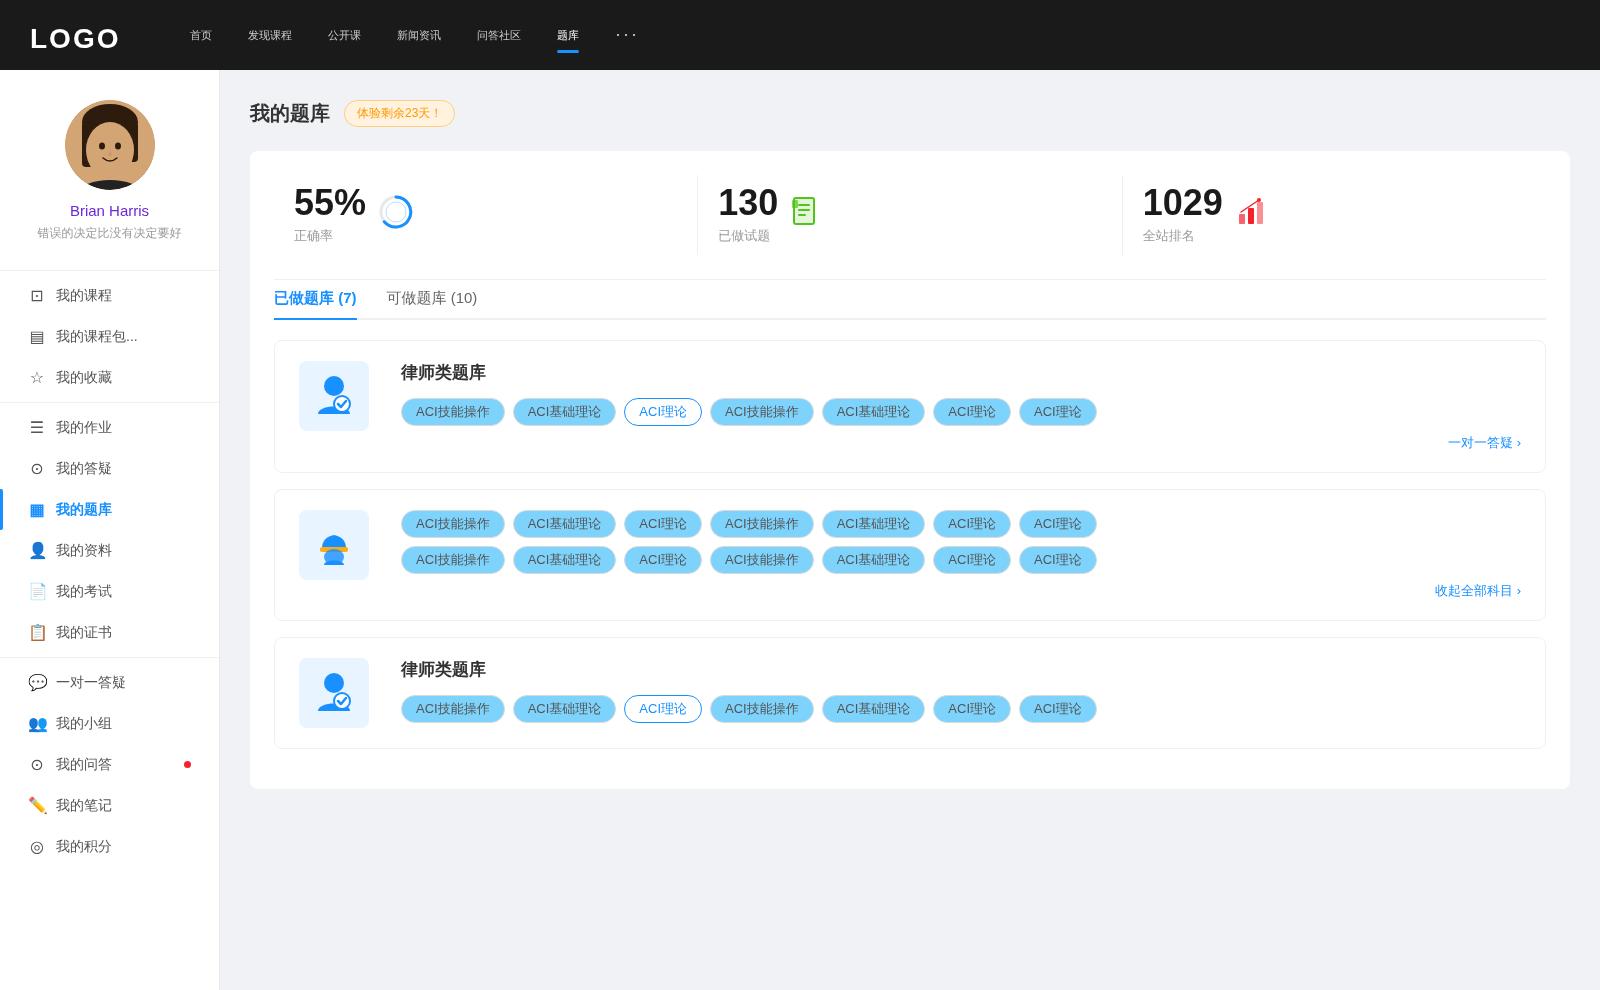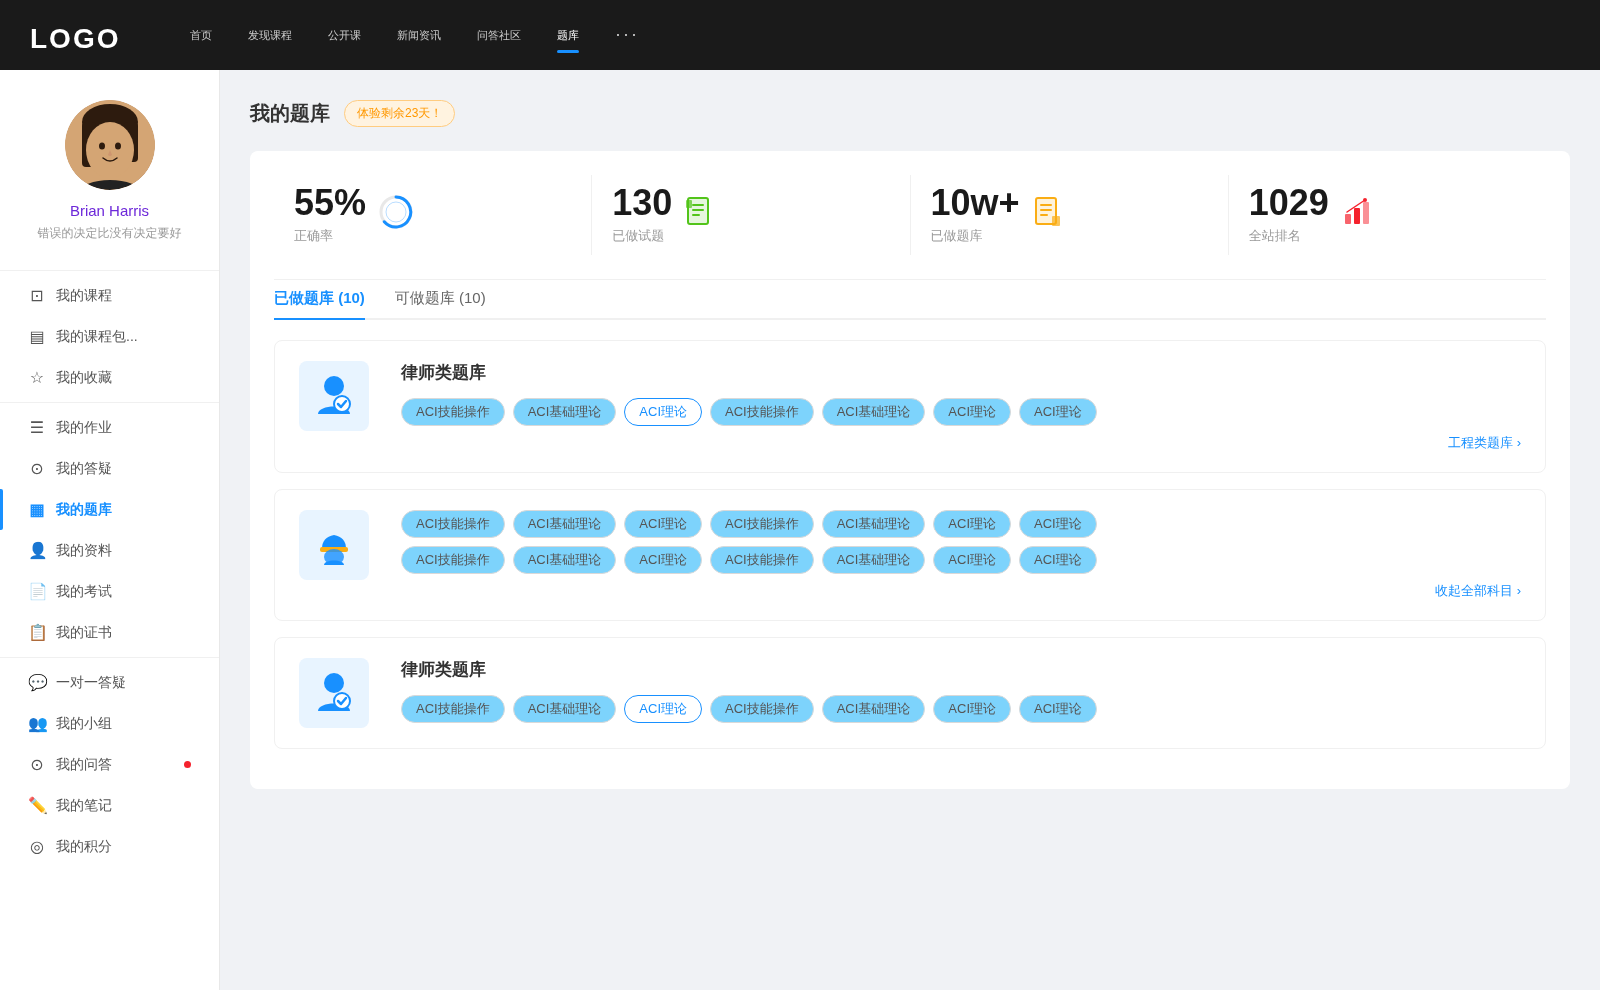--- a/index.html
+++ b/index.html
@@ -310,57 +310,41 @@
               <rect x="4" y="2" width="20" height="26" rx="2" fill="#52c41a" opacity="0.15"></rect>
               <rect x="4" y="2" width="20" height="26" rx="2" fill="none" stroke="#52c41a" stroke-width="2"></rect>
               <rect x="8" y="8" width="12" height="2" rx="1" fill="#52c41a"></rect>
               <rect x="8" y="13" width="12" height="2" rx="1" fill="#52c41a"></rect>
               <rect x="8" y="18" width="8" height="2" rx="1" fill="#52c41a"></rect>
               <rect x="2" y="4" width="6" height="8" rx="1" fill="#52c41a" opacity="0.7"></rect>
             </svg>
           </div>
         </div>
 
-        <div class="stat-item">
-          <div class="stat-texts">
-            <div class="stat-value">10w+</div>
-            <div class="stat-label">已做题库</div>
-          </div>
-          <div class="stat-icon">
-            <svg width="32" height="32" viewBox="0 0 32 32" xmlns="http://www.w3.org/2000/svg">
-              <rect x="4" y="2" width="20" height="26" rx="2" fill="#faad14" opacity="0.15"></rect>
-              <rect x="4" y="2" width="20" height="26" rx="2" fill="none" stroke="#faad14" stroke-width="2"></rect>
-              <rect x="8" y="8" width="12" height="2" rx="1" fill="#faad14"></rect>
-              <rect x="8" y="13" width="12" height="2" rx="1" fill="#faad14"></rect>
-              <rect x="8" y="18" width="8" height="2" rx="1" fill="#faad14"></rect>
-              <rect x="20" y="20" width="8" height="10" rx="1" fill="#faad14" opacity="0.7"></rect>
-            </svg>
-          </div>
-        </div>
 
         <div class="stat-item">
           <div class="stat-texts">
             <div class="stat-value">1029</div>
             <div class="stat-label">全站排名</div>
           </div>
           <div class="stat-icon">
             <svg width="32" height="32" viewBox="0 0 32 32" xmlns="http://www.w3.org/2000/svg">
               <rect x="4" y="18" width="6" height="10" rx="1" fill="#f5222d" opacity="0.7"></rect>
               <rect x="13" y="12" width="6" height="16" rx="1" fill="#f5222d"></rect>
               <rect x="22" y="6" width="6" height="22" rx="1" fill="#f5222d" opacity="0.5"></rect>
               <path d="M6 16 L15 10 L24 4" stroke="#f5222d" stroke-width="1.5" fill="none" stroke-linecap="round" stroke-linejoin="round"></path>
               <circle cx="24" cy="4" r="2" fill="#f5222d"></circle>
             </svg>
           </div>
         </div>
 
       </div>
 
       <div class="tabs">
-        <span class="tab active">已做题库 (10)</span>
+        <span class="tab active">已做题库 (7)</span>
         <span class="tab">可做题库 (10)</span>
       </div>
 
       <div class="bank-item">
         <div class="bank-icon-wrap">
           <svg width="48" height="48" viewBox="0 0 48 48" xmlns="http://www.w3.org/2000/svg">
             <circle cx="24" cy="14" r="10" fill="#1890ff"></circle>
             <path d="M8 42 C8 32 40 32 40 42" fill="#1890ff"></path>
             <circle cx="32" cy="32" r="8" fill="#fff" stroke="#1890ff" stroke-width="2"></circle>
             <path d="M28 32 L31 35 L36 29" stroke="#1890ff" stroke-width="2.5" fill="none" stroke-linecap="round" stroke-linejoin="round"></path>
@@ -371,21 +355,21 @@
           <div class="bank-tags">
             <span class="bank-tag">ACI技能操作</span>
             <span class="bank-tag">ACI基础理论</span>
             <span class="bank-tag selected">ACI理论</span>
             <span class="bank-tag">ACI技能操作</span>
             <span class="bank-tag">ACI基础理论</span>
             <span class="bank-tag">ACI理论</span>
             <span class="bank-tag">ACI理论</span>
           </div>
           <div class="bank-footer">
-            <span class="expand-link">工程类题库 ›</span>
+            <span class="expand-link">一对一答疑 ›</span>
           </div>
         </div>
       </div>
 
       <div class="bank-item">
         <div class="bank-icon-wrap">
           <svg width="48" height="48" viewBox="0 0 48 48" xmlns="http://www.w3.org/2000/svg">
 
             <path d="M12 28 Q12 16 24 14 Q36 16 36 28 Z" fill="#1890ff"></path>
             <rect x="10" y="26" width="28" height="5" rx="2" fill="#faad14"></rect>

